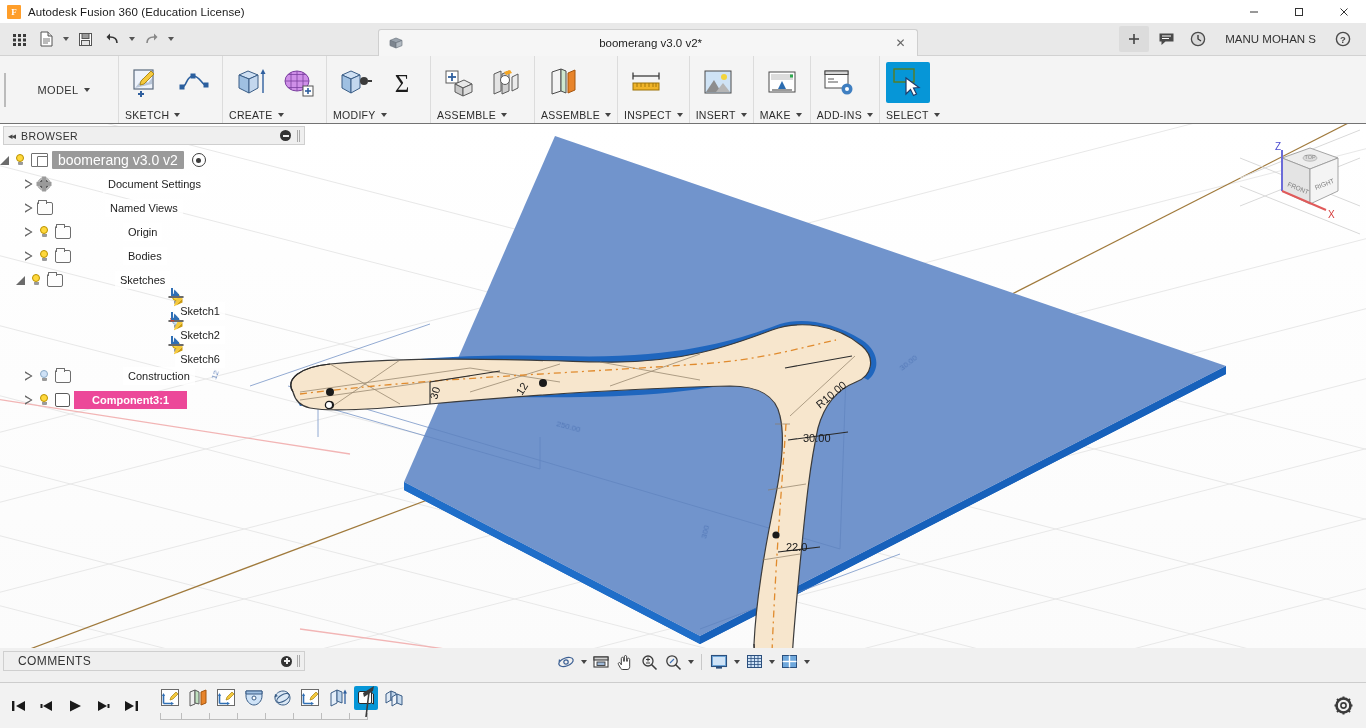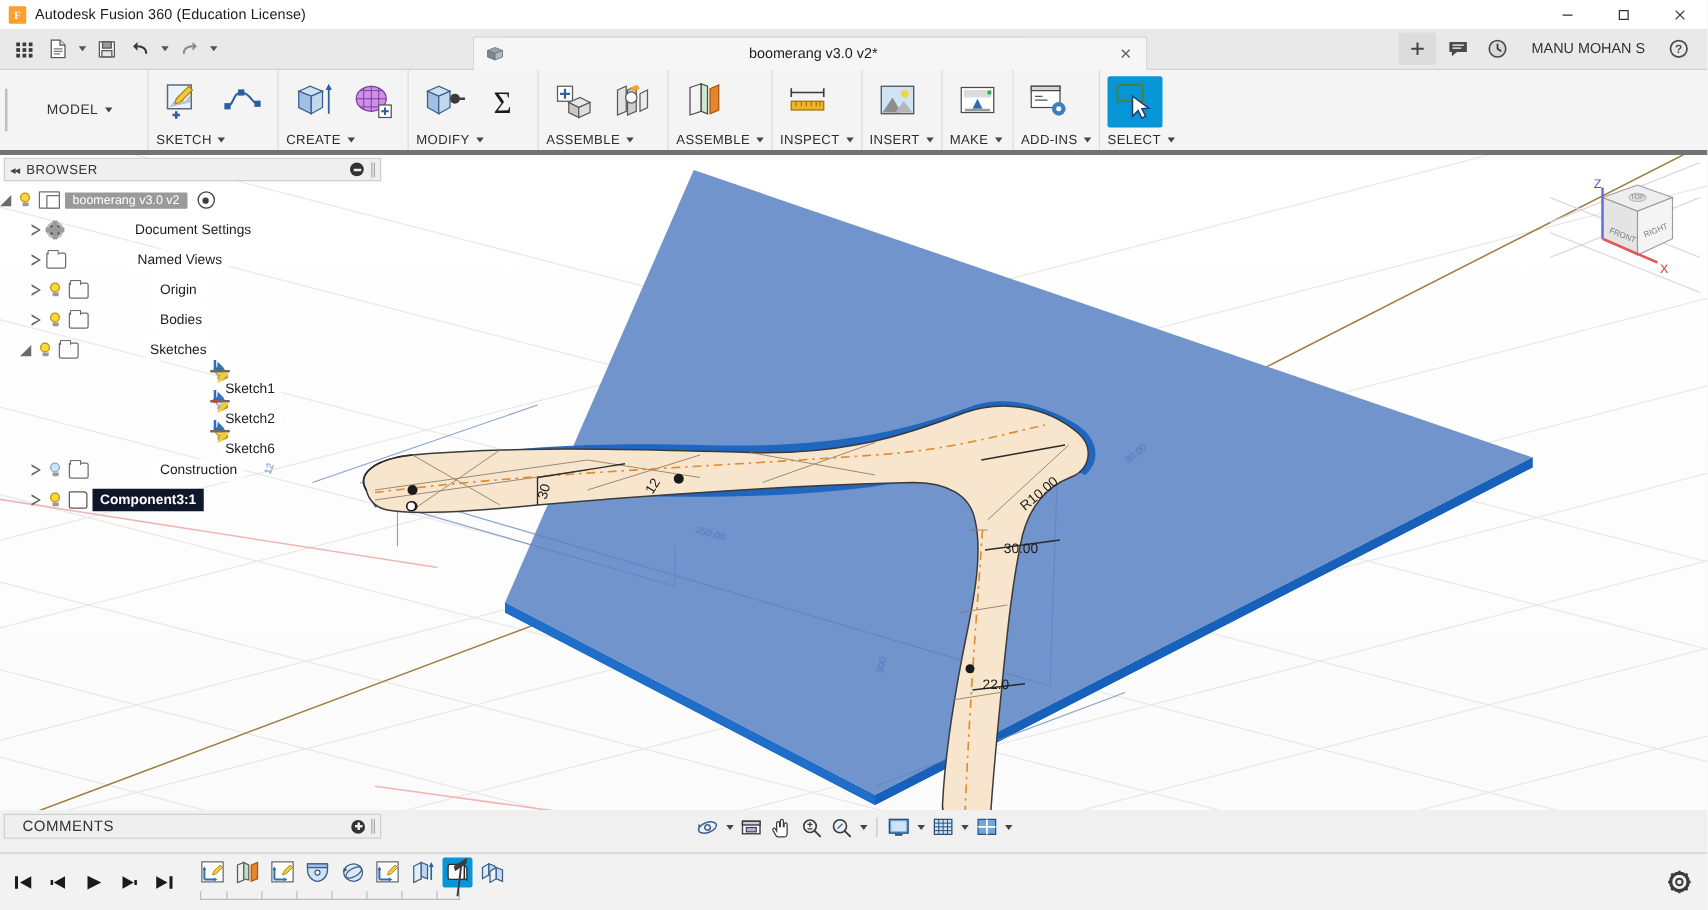--- a/index.html
+++ b/index.html
@@ -58,21 +58,21 @@
   .doctab .tablabel { flex:1; text-align:center; font-size:11.5px; color:#222; }
   .doctab .tabclose { font-size:12px; color:#666; padding:0 3px; }
   .rightqat { display:flex; align-items:center; gap:2px; padding-right:8px; }
   .rqbtn { width:30px; height:26px; display:flex; align-items:center; justify-content:center; border-radius:2px; }
   .rqbtn.plus { background:#dcdcdc; }
   .username { font-size:11.5px; color:#333; padding:0 10px; white-space:nowrap; }
 
   
   .ribbon {
     position:absolute; top:56px; left:0; width:1366px; height:68px;
-    background:#f4f4f4; border-bottom:4px solid #737373;
+    background:#f4f4f4; border-bottom:1px solid #737373;
     display:flex; align-items:stretch;
   }
   .grabber { width:9px; display:flex; align-items:center; justify-content:center; }
   .grabber i { width:2px; height:34px; border-left:1px solid #bbb; border-right:1px solid #bbb; display:block; }
   .wsgroup { width:110px; display:flex; align-items:center; justify-content:center;
      border-right:1px solid #dcdcdc; }
   .wslabel { font-size:11px; color:#333; letter-spacing:.4px; display:flex; align-items:center; gap:5px; }
   .caret-d { border-left:3.5px solid transparent; border-right:3.5px solid transparent; border-top:4.5px solid #444; display:inline-block; }
   .panel { display:flex; flex-direction:column; border-right:1px solid #dcdcdc; padding:0 6px; }
   .panel:last-child { border-right:none; }
@@ -175,23 +175,23 @@
     position:absolute; right:0.5px; top:0.5px; width:9px; height:9px;
     background:linear-gradient(135deg,#f5c93d 0 55%, #c99a12 55% 75%, #6b6b6b 75%);
     clip-path: polygon(100% 0, 100% 55%, 0 100%, 45% 0);
   }
   .sketchicon.warn:before {
     content:"*"; position:absolute; left:1px; top:-3px; color:#e03a20; font-size:12px; font-weight:bold; line-height:8px;
   }
   .compicon { width:15px; height:14px; background:#fff; border:1px solid #5a5a5a; border-radius:1px 3px 2px 2px; }
   .blabel { font-size:11px; color:#1d1d1d; padding-left:2px; }
   .brow.root .blabel {
-    background:#9a9a9a; color:#fff; padding:1px 6px; border-radius:1px; font-size:10px;
-  }
-  .brow.selected .blabel { background:#0f172a; color:#fff; font-weight:bold; padding:3px 6px; }
+    background:#9a9a9a; color:#fff; padding:1px 6px; border-radius:1px; font-size:14px;
+  }
+  .brow.selected .blabel { background:#ec4899; color:#fff; font-weight:bold; padding:3px 18px; }
   .brow.rowhighlight .blabel { background:rgba(255,255,255,0.78); padding:3px 5px;margin-left:48px; }
   .eyedot {
     width:14px; height:14px; border-radius:50%; border:1.5px solid #3c3c3c;
     display:flex; align-items:center; justify-content:center; margin-left:4px;
   }
   .eyedot:after { content:""; width:5px; height:5px; border-radius:50%; background:#3c3c3c; }
   .indent1 { padding-left:22px; }
   .indent2 { padding-left:44px;flex-direction:column; }
 
   

